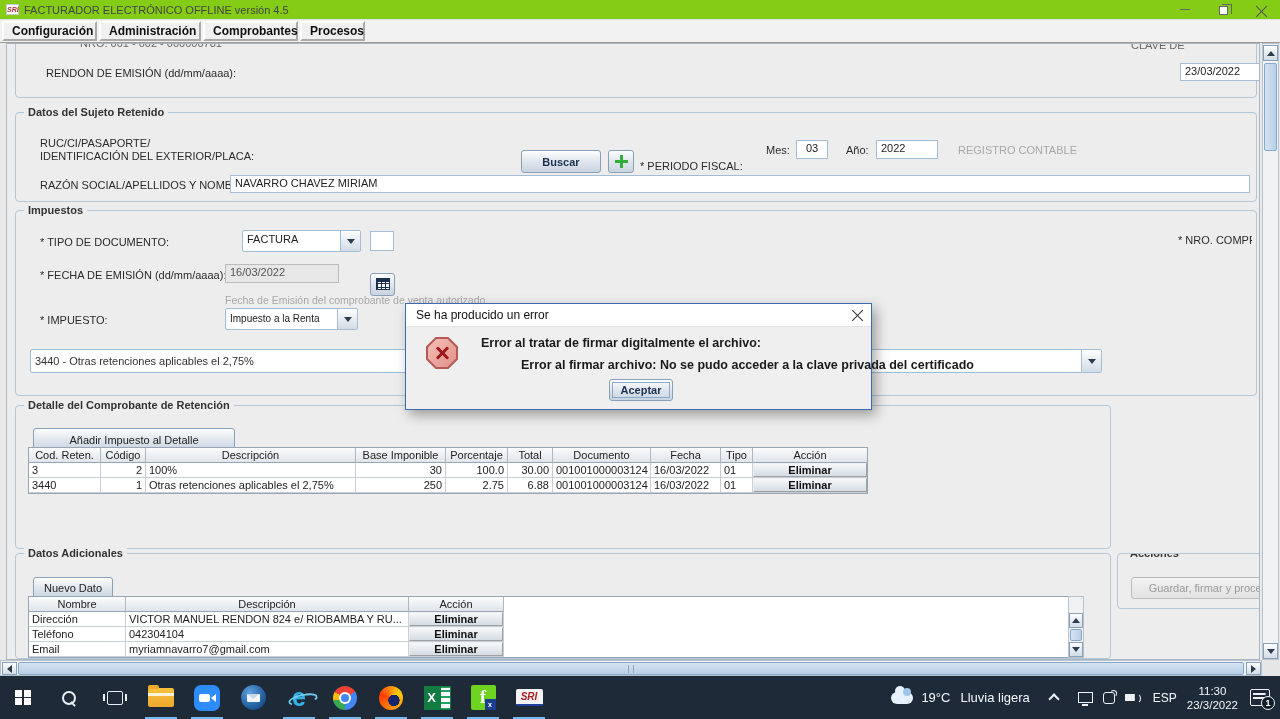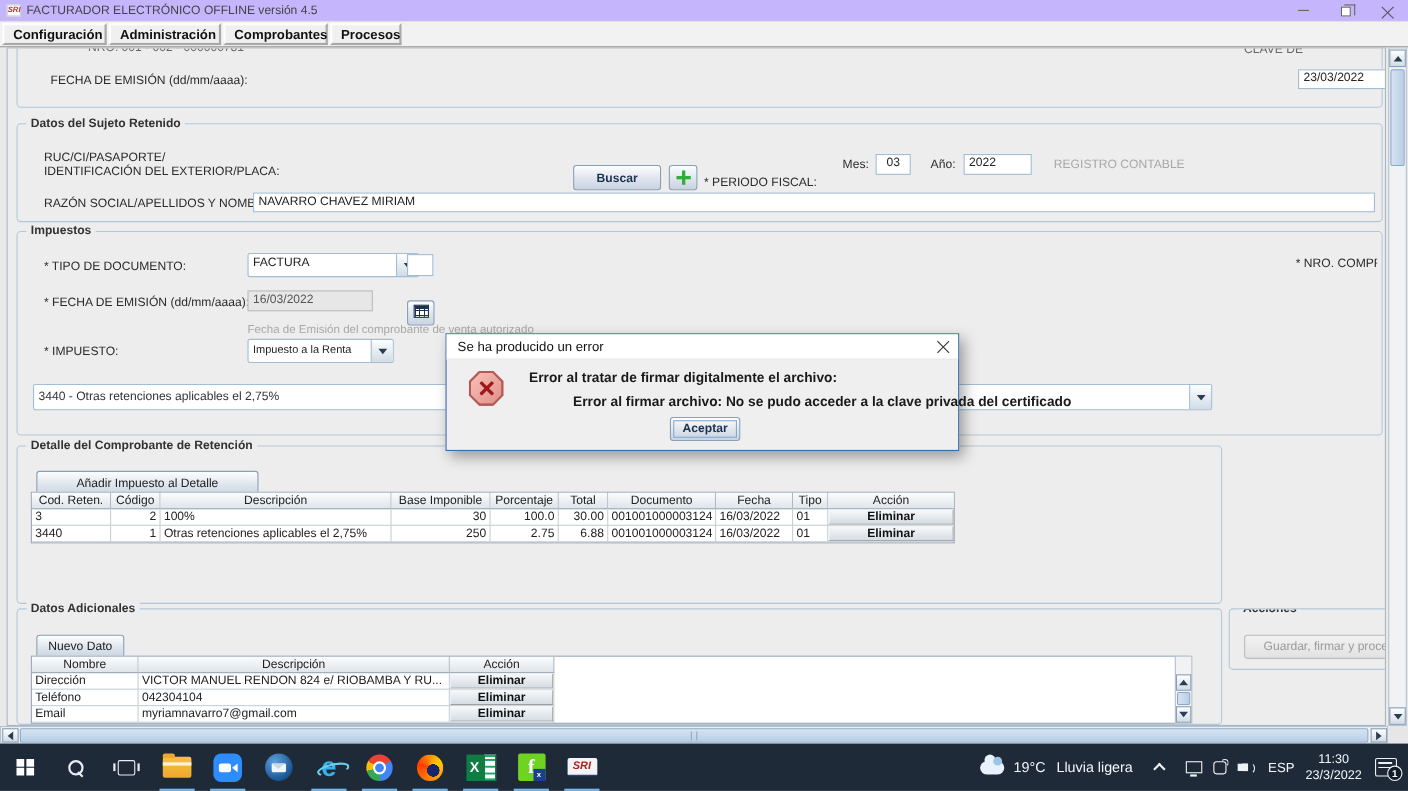--- a/index.html
+++ b/index.html
@@ -1,20 +1,20 @@
 <!DOCTYPE html>
 <html><head>
 <meta charset="utf-8">
 <style>
   * { margin:0; padding:0; box-sizing:border-box; }
   html,body { width:1280px; height:719px; overflow:hidden; font-family:"Liberation Sans",sans-serif; }
   #app { position:relative; width:1280px; height:719px; background:#e9e9e9; overflow:hidden; }
 
   
-  .titlebar { position:absolute; left:0; top:0; width:1280px; height:20px; background:#c4b5fd; display:flex; align-items:center; border-bottom:1px solid #e0e0e0; }
+  .titlebar { position:absolute; left:0; top:0; width:1280px; height:20px; background:#84cc16; display:flex; align-items:center; border-bottom:1px solid #e0e0e0; }
   .app-logo { width:13px; height:11px; margin:0 5px 0 6px; background:#fff; border:1px solid #c8c8c8; color:#b03030; font-size:7px; font-weight:bold; font-style:italic; line-height:9px; text-align:center; }
   .title-text { font-size:11px; color:#444; }
   .win-controls { margin-left:auto; display:flex; height:20px; }
   .win-btn { width:38px; height:20px; display:flex; align-items:center; justify-content:center; }
   .glyph-min { width:10px; height:1px; background:#666; }
   .glyph-restore { width:9px; height:9px; border:1px solid #666; position:relative; background:#fff; margin-top:2px; }
   .glyph-restore::before { content:""; position:absolute; left:2px; top:-3px; width:9px; height:9px; border:1px solid #666; border-bottom:none; border-left:none; }
   .glyph-close { position:relative; width:11px; height:11px; }
   .glyph-close::before,.glyph-close::after { content:""; position:absolute; left:5px; top:0; width:1px; height:15px; background:#555; }
   .glyph-close::before { transform:rotate(45deg); } .glyph-close::after { transform:rotate(-45deg); }
@@ -168,21 +168,21 @@
     <div class="menu-btn" style="left:99px;width:102px;">Administración</div>
     <div class="menu-btn" style="left:203px;width:95px;">Comprobantes</div>
     <div class="menu-btn" style="left:300px;width:65px;">Procesos</div>
   </div>
 
   <div class="panel">
 
     <div style="position:absolute;left:8px;top:-30px;width:1242px;height:84px;border:1px solid #b3c7d8;border-radius:4px;">
       <div class="lbl" style="left:64px;top:22px;color:#666;">NRO:  001 - 002 - 000000781</div>
       <div class="lbl" style="left:1115px;top:24px;color:#666;text-align:center;">CLAVE DE</div>
-      <div class="lbl" style="left:30px;top:52px;">FECHA DE EMISIÓN (dd/mm/aaaa):</div>
+      <div class="lbl" style="left:30px;top:52px;">RENDON DE EMISIÓN (dd/mm/aaaa):</div>
       <div class="field" style="left:1164px;top:48px;width:80px;height:18px;">23/03/2022</div>
     </div>
 
     <div class="group" style="left:8px;top:68px;width:1242px;height:90px;">
       <div class="group-title">Datos del Sujeto Retenido</div>
       <div class="lbl" style="left:24px;top:24px;">RUC/CI/PASAPORTE/</div>
       <div class="lbl" style="left:24px;top:37px;">IDENTIFICACIÓN DEL EXTERIOR/PLACA:</div>
       <button class="btn pos" style="left:505px;top:26px;width:80px;height:23px;">Buscar</button>
       <button class="btn pos" style="left:592px;top:26px;width:26px;height:23px;"><span class="plus-icon" style="display:inline-block;vertical-align:middle;"></span></button>
       <div class="lbl" style="left:624px;top:31px;margin-top:16px;">* PERIODO FISCAL:</div>
@@ -191,21 +191,21 @@
       <div class="lbl" style="left:830px;top:31px;">Año:</div>
       <div class="field" style="left:860px;top:27px;width:62px;height:19px;">2022</div>
       <div class="lbl gray" style="left:942px;top:31px;">REGISTRO CONTABLE</div>
       <div class="lbl" style="left:24px;top:66px;">RAZÓN SOCIAL/APELLIDOS Y NOMBRES:</div>
       <div class="field" style="left:214px;top:62px;width:1020px;height:18px;">NAVARRO CHAVEZ MIRIAM</div>
     </div>
 
     <div class="group" style="left:8px;top:166px;width:1242px;height:186px;">
       <div class="group-title">Impuestos</div>
       <div class="lbl" style="left:24px;top:25px;">* TIPO DE DOCUMENTO:</div>
-      <div class="combo" style="left:209px;top:19px;width:156px;height:22px;justify-content:space-between;">
+      <div class="combo" style="left:226px;top:19px;width:119px;height:22px;justify-content:space-between;">
         <div class="ctext">FACTURA</div>
         <div class="carrow">
             <div class="tri-down"></div>
           </div>
       </div>
       <div class="field" style="left:354px;top:20px;width:24px;height:20px;"></div>
       <div class="lbl" style="left:1162px;top:23px;width:74px;overflow:hidden;">* NRO. COMPROB</div>
 
       <div class="lbl" style="left:24px;top:58px;">* FECHA DE EMISIÓN (dd/mm/aaaa):</div>
       <div class="field disabled" style="left:209px;top:53px;width:114px;height:19px;">16/03/2022</div>

